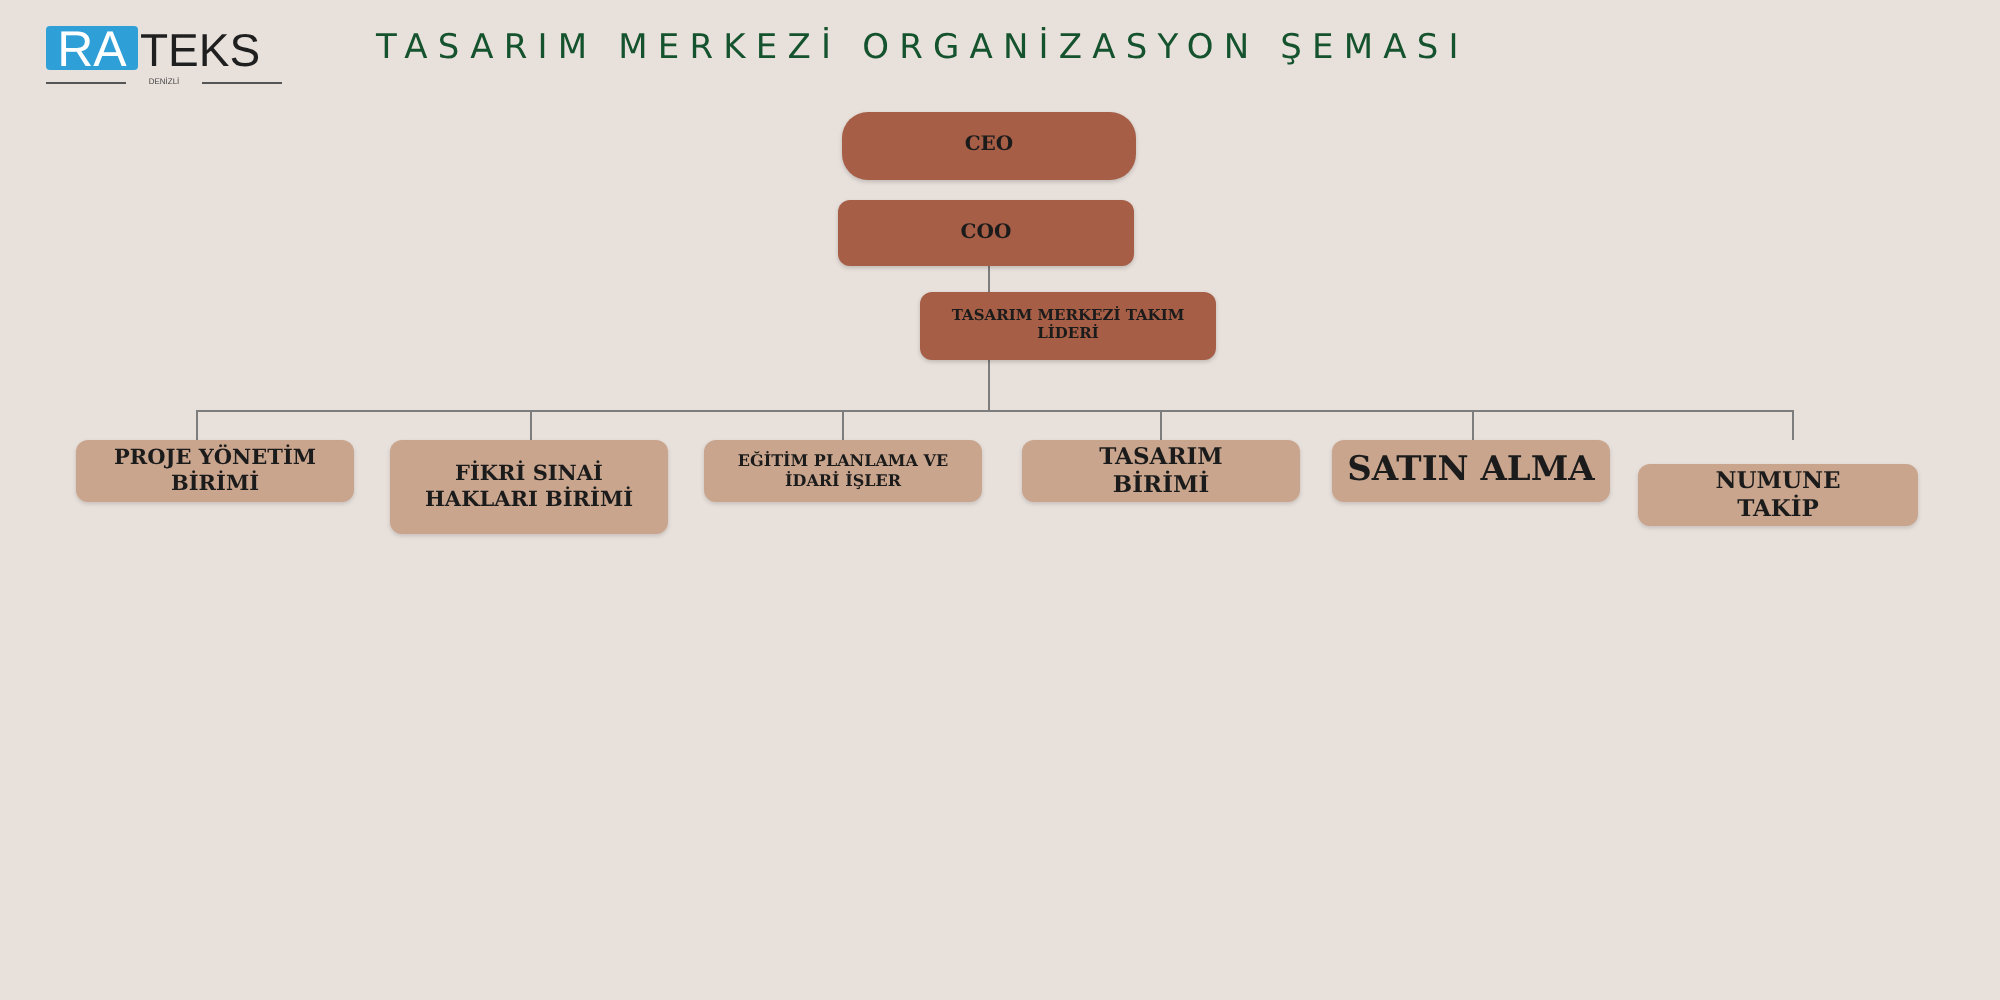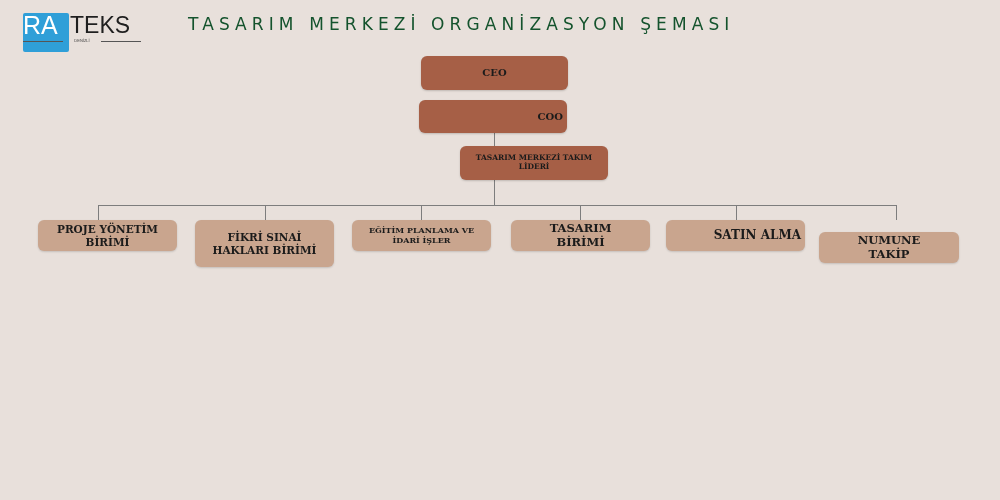--- a/index.html
+++ b/index.html
@@ -6,24 +6,24 @@
     body {
       width: 1000px; height: 500px; overflow: hidden;
       background: #e8e0db;
       position: relative;
       font-family: "DejaVu Serif", "Liberation Serif", serif;
     }
     .logo {
       position: absolute; left: 23px; top: 13px; width: 118px; height: 32px;
     }
     .logo-ra {
-      position: absolute; left: 0; top: 0; width: 46px; height: 39px;
+      position: absolute; left: 0; top: 0; width: 46px; height: 22px;
       background: #2f9fd8; color: #fff; border-radius: 2px;
       font-family: "Liberation Sans", sans-serif; font-size: 25px; line-height: 25px;
-      letter-spacing: 0px;
+      text-align: center; letter-spacing: 0px;
     }
     .logo-teks {
       position: absolute; left: 47px; top: 0; height: 25px;
       font-family: "Liberation Sans", sans-serif; font-size: 23px; line-height: 25px;
       color: #1f1f1f; letter-spacing: 0px;
     }
     .logo-line { position: absolute; top: 28px; height: 1px; background: #555; }
     .logo-sub {
       position: absolute; left: 46px; top: 24px; width: 26px; text-align: center;
       font-family: "Liberation Sans", sans-serif; font-size: 4px; color: #444; line-height: 8px;
@@ -58,40 +58,40 @@
 <div class="line" style="left:494px; top:133px; width:1px; height:13px;"></div>
 <div class="line" style="left:494px; top:180px; width:1px; height:25px;"></div>
 <div class="line" style="left:98px; top:205px; width:799px; height:1px;"></div>
 <div class="line" style="left:98px; top:205px; width:1px; height:15px;"></div>
 <div class="line" style="left:265px; top:205px; width:1px; height:15px;"></div>
 <div class="line" style="left:421px; top:205px; width:1px; height:15px;"></div>
 <div class="line" style="left:580px; top:205px; width:1px; height:15px;"></div>
 <div class="line" style="left:736px; top:205px; width:1px; height:15px;"></div>
 <div class="line" style="left:896px; top:205px; width:1px; height:15px;"></div>
 
-<div class="box dark" style="left:421px; top:56px; width:147px; height:34px; font-size:10px;">
+<div class="box dark" style="left:421px; top:56px; width:147px; height:34px; font-size:10px;border-radius:13px;">
   <span>CEO</span>
 </div>
-<div class="box dark" style="left:419px; top:100px; width:148px; height:33px; font-size:10px;justify-content:flex-end;">
+<div class="box dark" style="left:419px; top:100px; width:148px; height:33px; font-size:10px;">
   <span>COO</span>
 </div>
 <div class="box dark" style="left:420px; top:146px; width:148px; height:34px; font-size:7.5px; padding:0 14px;margin-left:40px;">
   <span>TASARIM MERKEZİ TAKIM LİDERİ</span>
 </div>
 
 <div class="box light" style="left:38px; top:220px; width:139px; height:31px; font-size:10.5px;">
   <span>PROJE YÖNETİM BİRİMİ</span>
 </div>
 <div class="box light" style="left:195px; top:220px; width:139px; height:47px; font-size:10.5px; padding:18px 6px;">
   <span>FİKRİ SINAİ HAKLARI BİRİMİ</span>
 </div>
 <div class="box light" style="left:352px; top:220px; width:139px; height:31px; font-size:8px; padding:14px 3px;">
   <span>EĞİTİM PLANLAMA VE İDARİ İŞLER</span>
 </div>
 <div class="box light" style="left:511px; top:220px; width:139px; height:31px; font-size:11.5px; padding:0 28px;text-align:center;">
   <span>TASARIM BİRİMİ</span>
 </div>
-<div class="box light" style="left:666px; top:220px; width:139px; height:31px; font-size:12px;justify-content:flex-end;">
+<div class="box light" style="left:666px; top:220px; width:139px; height:31px; font-size:17px;">
   <span>SATIN ALMA</span>
 </div>
 <div class="box light" style="left:819px; top:220px; width:140px; height:31px; font-size:11.5px; padding:0 32px;margin-top:12px;">
   <span>NUMUNE TAKİP</span>
 </div>
 
 </body></html>

